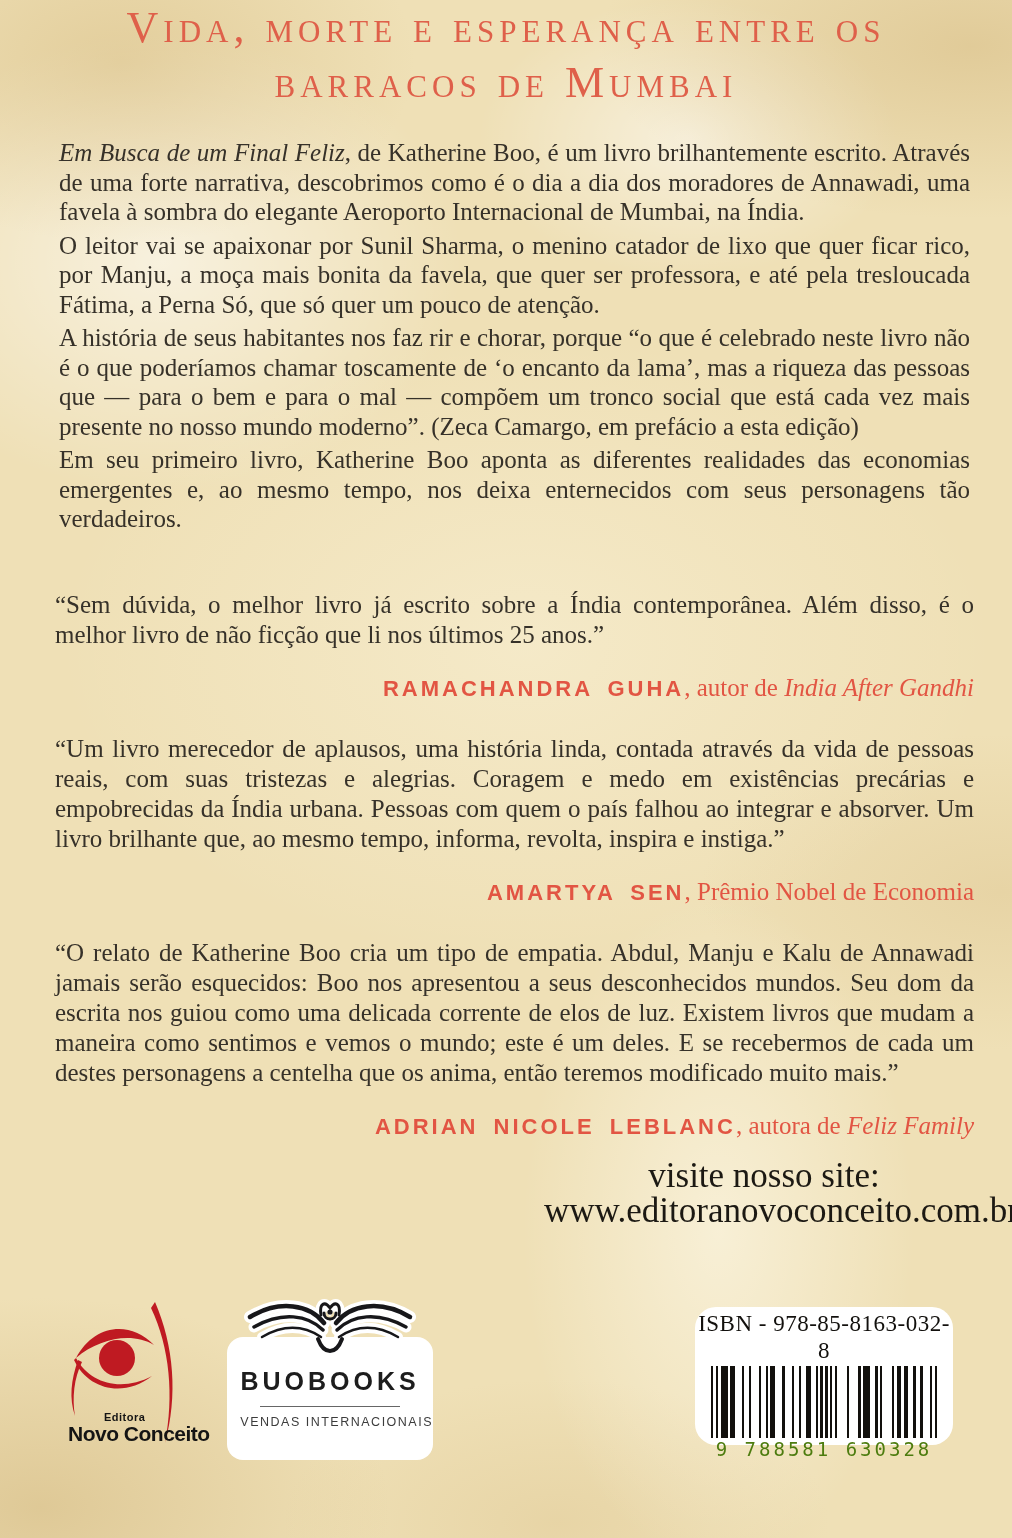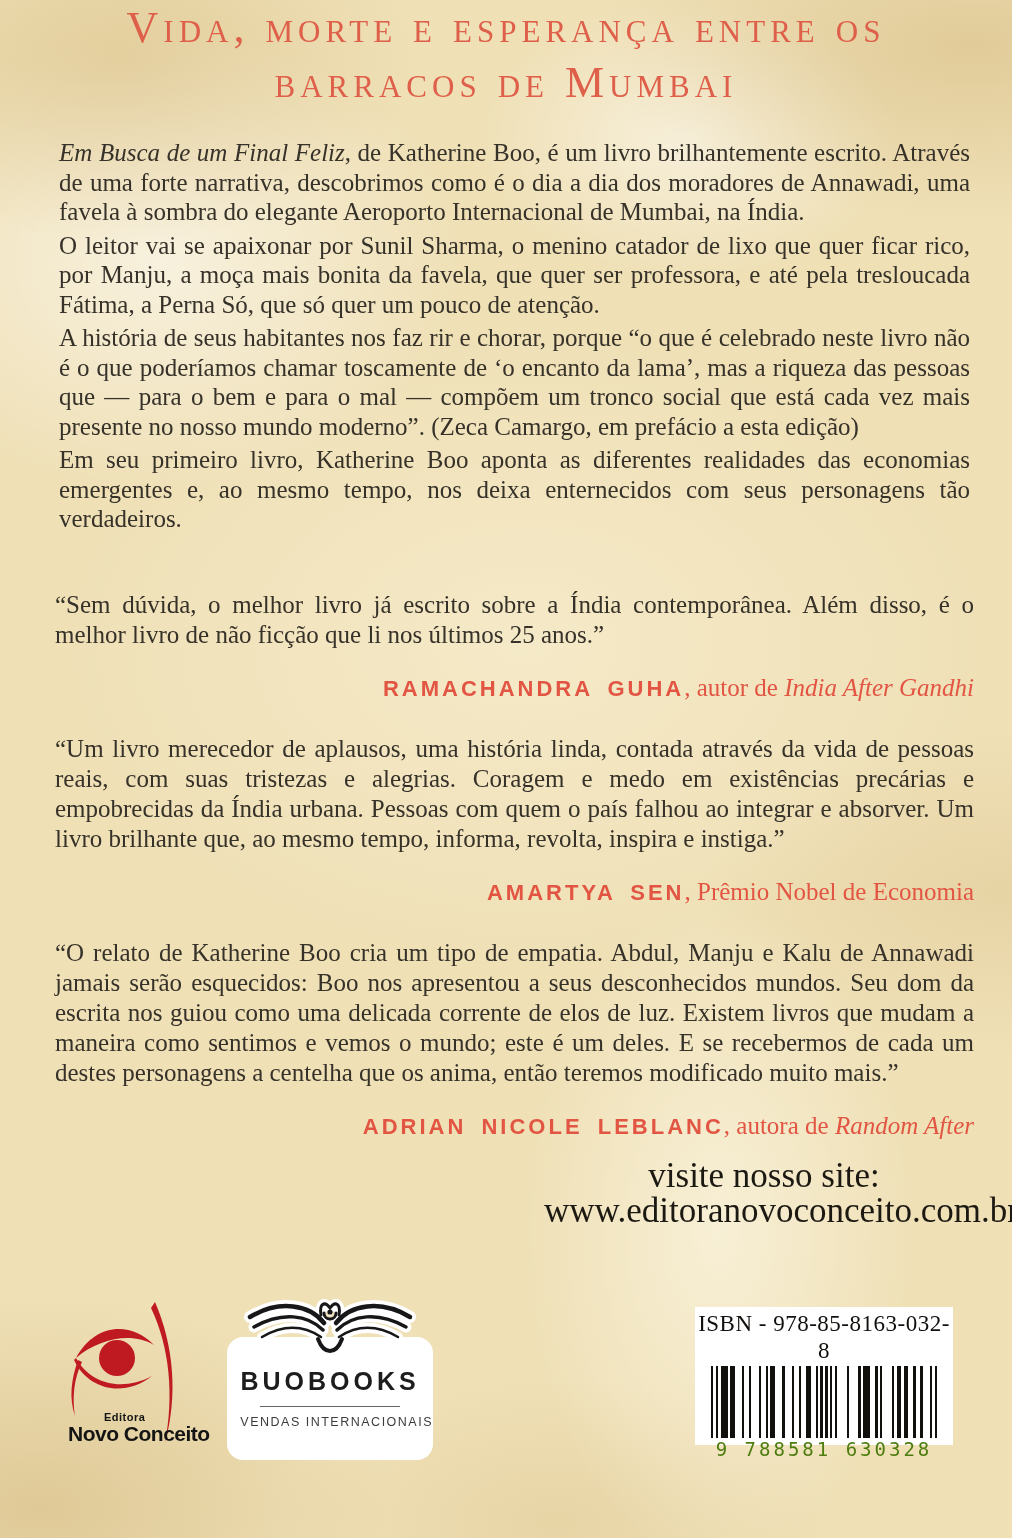--- a/index.html
+++ b/index.html
@@ -92,21 +92,21 @@
     font-family:"Liberation Sans", sans-serif;
     font-weight:700;font-size:25px;letter-spacing:4px;color:#1d1d1d;
   }
   .buo-rule{width:140px;height:1px;background:#666;margin:10px auto 8px auto;}
   .buo-tagline{
     text-align:right;font-family:"Liberation Sans", sans-serif;
     font-size:12.5px;letter-spacing:1.5px;color:#3c3c3c;
   }
   .barcode-box{
     position:absolute;left:695px;top:1307px;width:258px;height:138px;
-    background:#fff;text-align:center;
+    background:#fff;text-align:center;border-radius:21px;
   }
   .isbn-label{
     font-family:"Liberation Serif", serif;
     font-size:23px;line-height:27px;color:#12100d;padding-top:3px;
     letter-spacing:.5px;
   }
   .bars{display:block;margin:2px auto 0 auto;}
   .barcode-digits{
     font-family:"DejaVu Sans Mono", monospace;
     font-size:19px;letter-spacing:3px;color:#4d7c0f;line-height:22px;
@@ -135,21 +135,21 @@
     <span class="attr-name">RAMACHANDRA GUHA</span><span>, autor de </span><span class="italic">India After Gandhi</span>
   </div>
 
   <div class="quote">“Um livro merecedor de aplausos, uma história linda, contada através da vida de pessoas reais, com suas tristezas e alegrias. Coragem e medo em existências precárias e empobrecidas da Índia urbana. Pessoas com quem o país falhou ao integrar e absorver. Um livro brilhante que, ao mesmo tempo, informa, revolta, inspira e instiga.”</div>
   <div class="attribution">
     <span class="attr-name">AMARTYA SEN</span><span>, Prêmio Nobel de Economia</span><span class="italic"></span>
   </div>
 
   <div class="quote">“O relato de Katherine Boo cria um tipo de empatia. Abdul, Manju e Kalu de Annawadi jamais serão esquecidos: Boo nos apresentou a seus desconhecidos mundos. Seu dom da escrita nos guiou como uma delicada corrente de elos de luz. Existem livros que mudam a maneira como sentimos e vemos o mundo; este é um deles. E se recebermos de cada um destes personagens a centelha que os anima, então teremos modificado muito mais.”</div>
   <div class="attribution">
-    <span class="attr-name">ADRIAN NICOLE LEBLANC</span><span>, autora de </span><span class="italic">Random After</span>
+    <span class="attr-name">ADRIAN NICOLE LEBLANC</span><span>, autora de </span><span class="italic">Feliz Family</span>
   </div>
 
   <div class="site-block">
     <div>visite nosso site:</div>
     <div>www.editoranovoconceito.com.br</div>
   </div>
 
   <div class="nc-logo">
     <svg width="130" height="150" viewBox="0 0 130 150" aria-hidden="true">
       <path d="M93,6 C112,50 116,100 103,147 C112,100 108,52 89,12 Z" fill="#bf1a22"></path>

